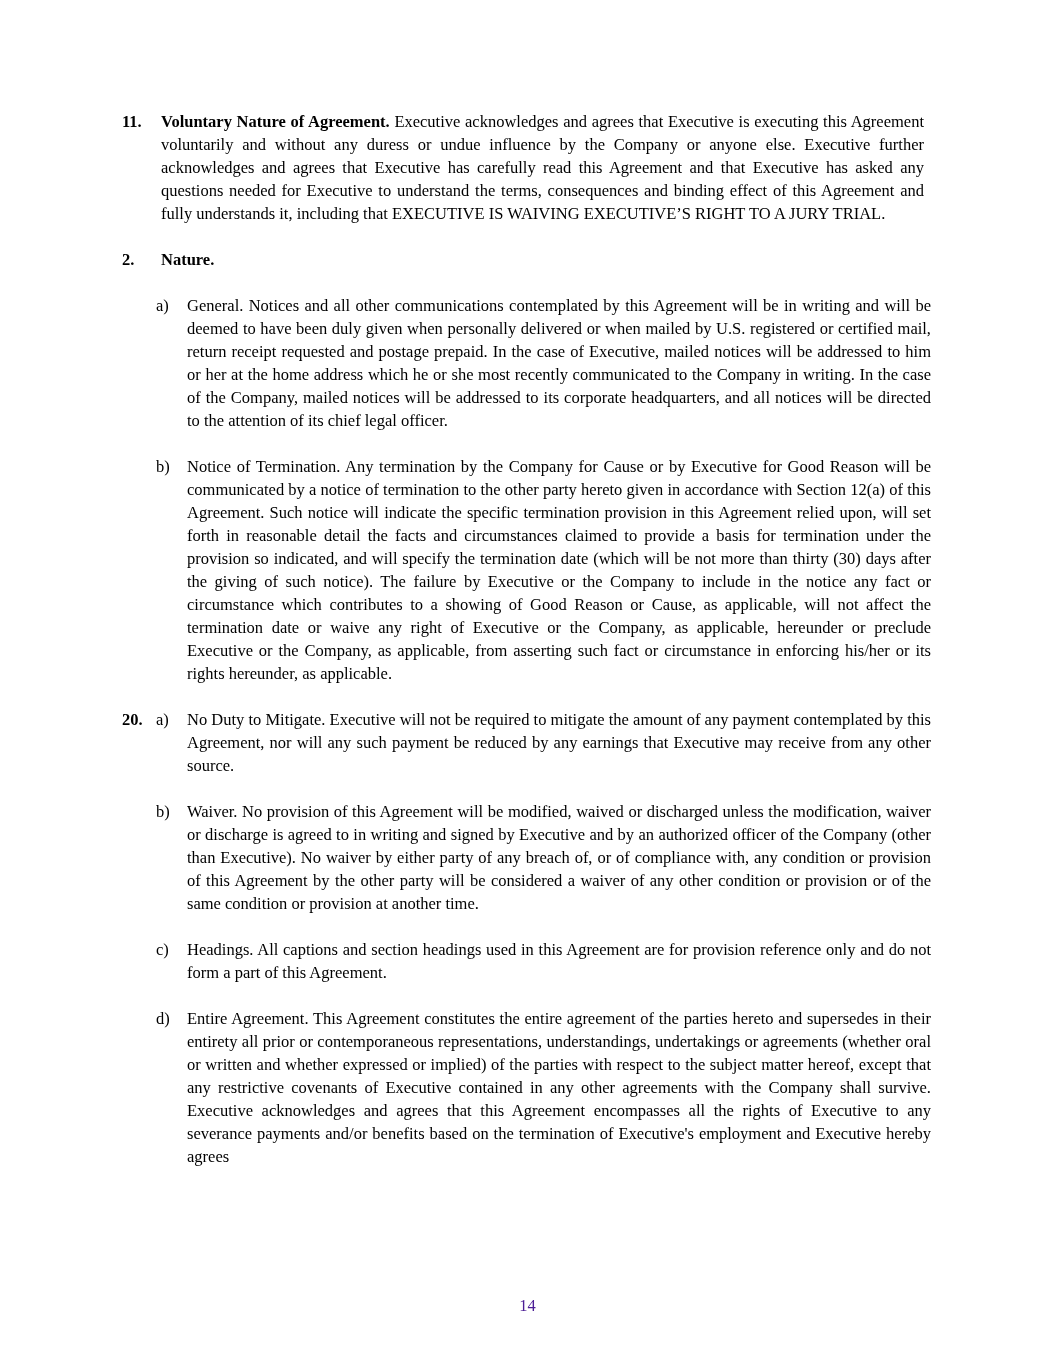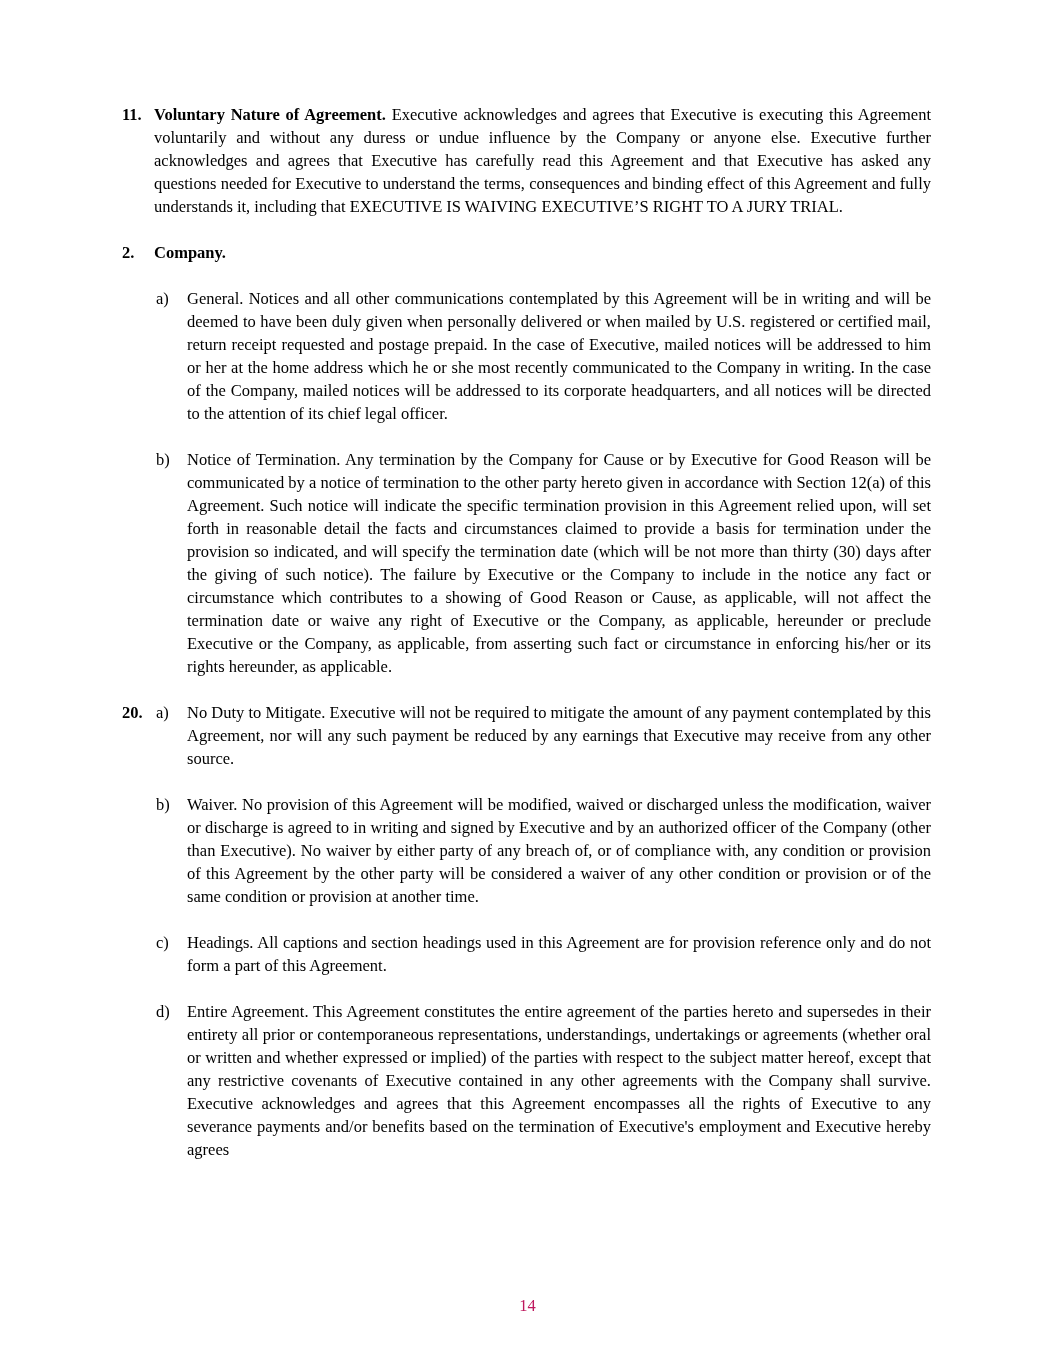--- a/index.html
+++ b/index.html
@@ -25,21 +25,21 @@
     padding-left: 32px;
     margin-bottom: 23px;
   }
   .sec-num {
     position: absolute;
     left: 0;
     top: 0;
     font-weight: bold;
   }
   .sec-para {
-    margin: 0;
+    margin: 7px;
     text-align: justify;
   }
   .sec-heading {
     font-weight: bold;
   }
   .item {
     position: relative;
     margin-left: 2px;
     padding-left: 31px;
     margin-top: 23px;
@@ -56,37 +56,37 @@
   .lead {
   }
   .page-number {
     position: absolute;
     left: 0;
     right: 0;
     bottom: 48px;
     text-align: center;
     font-family: "Liberation Serif", "DejaVu Serif", serif;
     font-size: 16.5px;
-    color: #be185d;
+    color: #4c1d95;
   }
 </style>
 </head>
 <body>
 
 <div class="page">
 
   <div class="section">
     <span class="sec-num">11.</span>
     <p class="sec-para"><span class="sec-heading">Voluntary Nature of Agreement.</span>
 <span>Executive acknowledges and agrees that Executive is executing this Agreement voluntarily and without any duress or undue influence by the Company or anyone else. Executive further acknowledges and agrees that Executive has carefully read this Agreement and that Executive has asked any questions needed for Executive to understand the terms, consequences and binding effect of this Agreement and fully understands it, including that EXECUTIVE IS WAIVING EXECUTIVE’S RIGHT TO A JURY TRIAL.</span></p>
   </div>
 
   <div class="section">
     <span class="sec-num">2.</span>
-    <p class="sec-para"><span class="sec-heading">Company.</span></p>
+    <p class="sec-para"><span class="sec-heading">Nature.</span></p>
 
     <div class="item">
       <span class="item-letter">a)</span>
       <p class="item-para"><span class="lead">General</span><span>. Notices and all other communications contemplated by this Agreement will be in writing and will be deemed to have been duly given when personally delivered or when mailed by U.S. registered or certified mail, return receipt requested and postage prepaid. In the case of Executive, mailed notices will be addressed to him or her at the home address which he or she most recently communicated to the Company in writing. In the case of the Company, mailed notices will be addressed to its corporate headquarters, and all notices will be directed to the attention of its chief legal officer.</span></p>
     </div>
 
     <div class="item">
       <span class="item-letter">b)</span>
       <p class="item-para"><span class="lead">Notice of Termination</span><span>. Any termination by the Company for Cause or by Executive for Good Reason will be communicated by a notice of termination to the other party hereto given in accordance with Section 12(a) of this Agreement. Such notice will indicate the specific termination provision in this Agreement relied upon, will set forth in reasonable detail the facts and circumstances claimed to provide a basis for termination under the provision so indicated, and will specify the termination date (which will be not more than thirty (30) days after the giving of such notice). The failure by Executive or the Company to include in the notice any fact or circumstance which contributes to a showing of Good Reason or Cause, as applicable, will not affect the termination date or waive any right of Executive or the Company, as applicable, hereunder or preclude Executive or the Company, as applicable, from asserting such fact or circumstance in enforcing his/her or its rights hereunder, as applicable.</span></p>
     </div>

